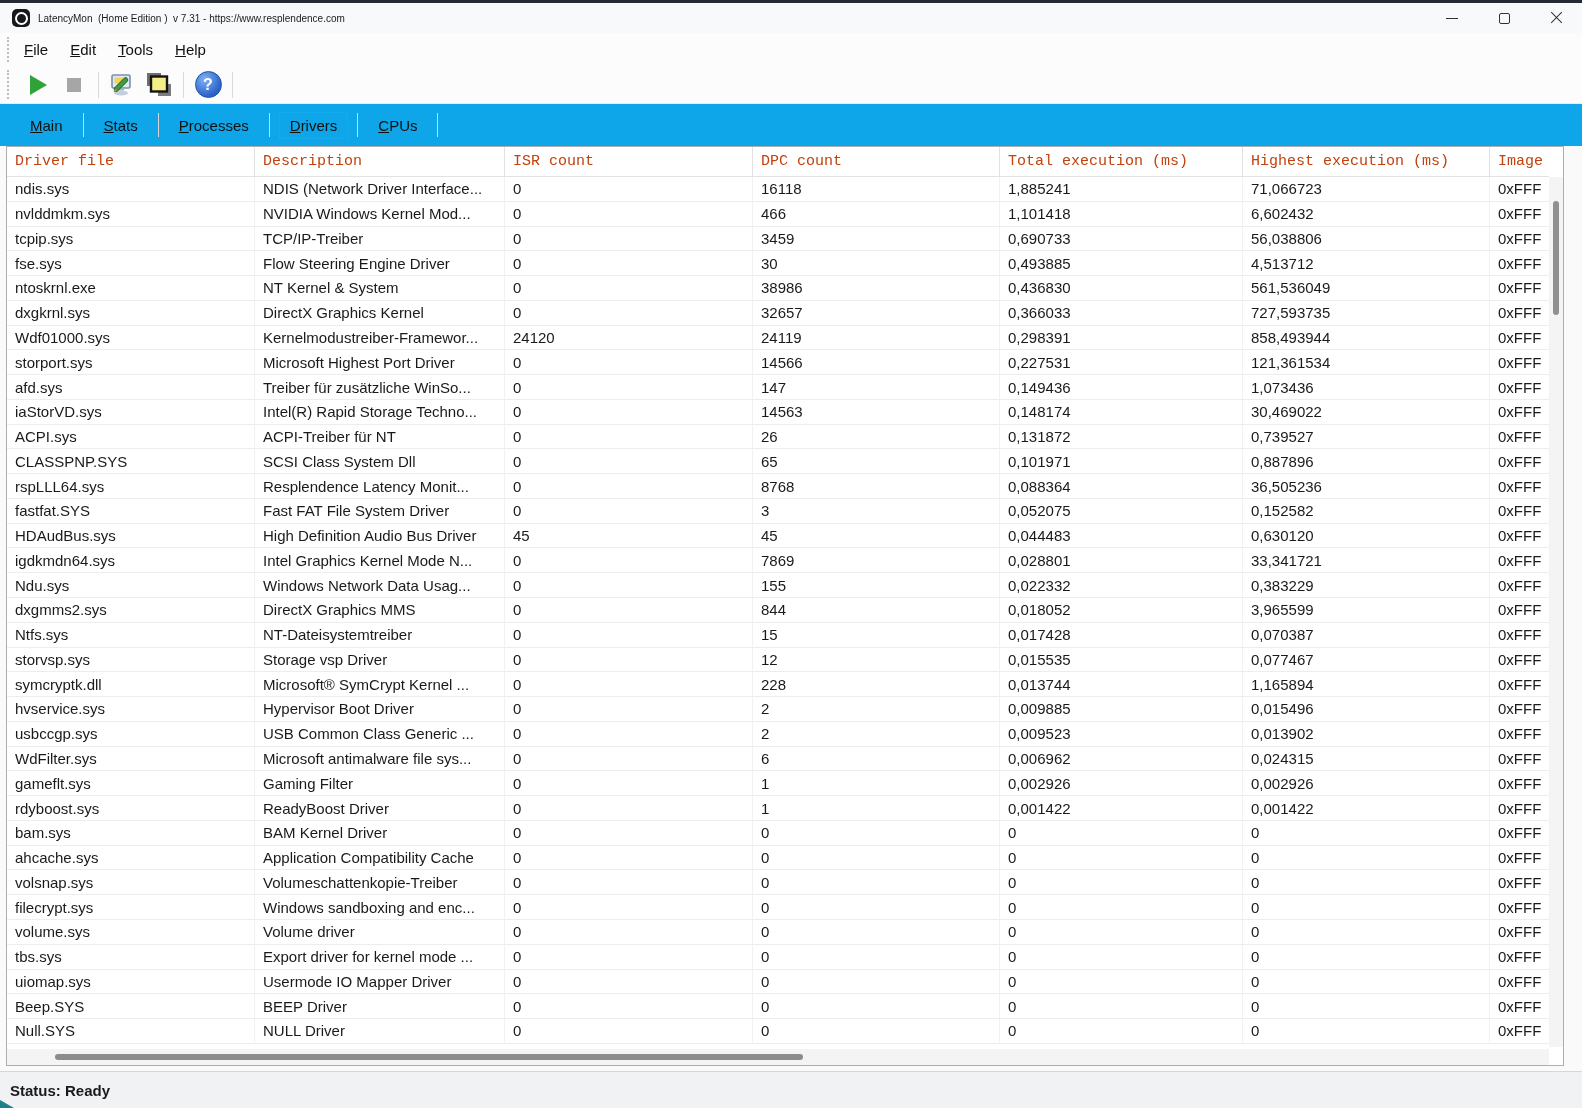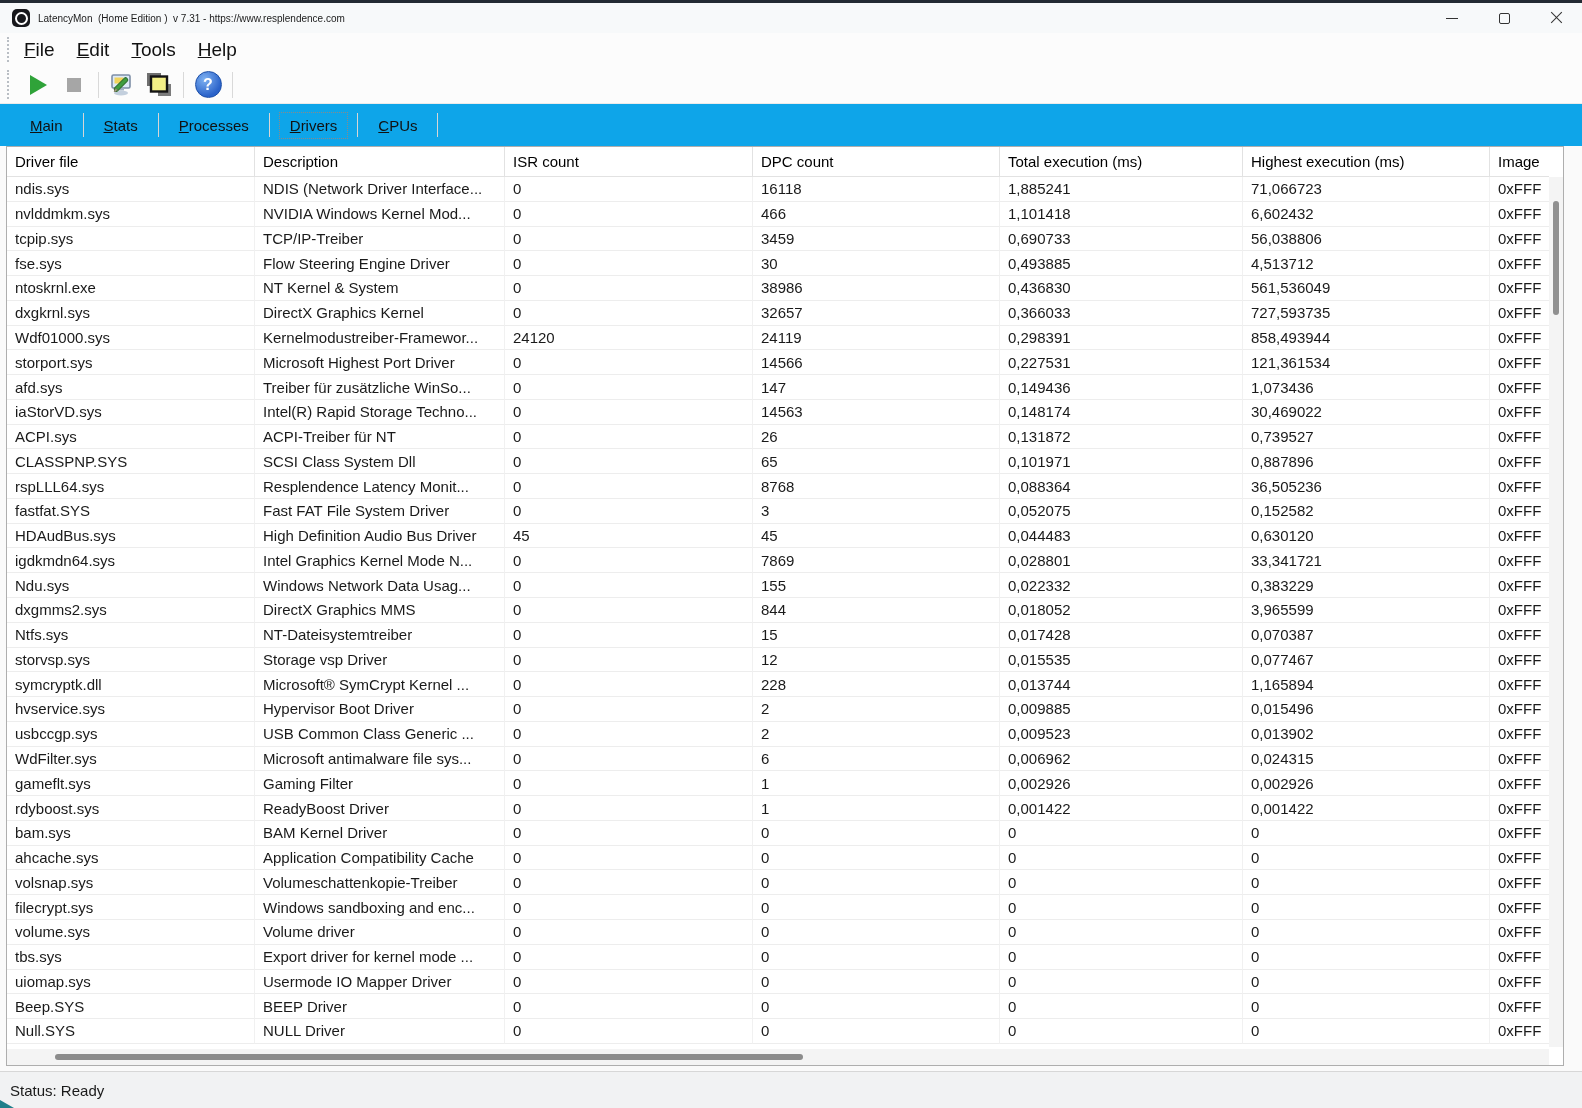--- a/index.html
+++ b/index.html
@@ -40,21 +40,21 @@
 
   
   .menubar {
     height: 33px; background: #fcfcfc; display: flex; align-items: center;
     padding-left: 14px; position: relative;
   }
   .gripper {
     position: absolute; left: 7px; top: 4px; bottom: 4px;
     border-left: 2px dotted #b9bec4;
   }
-  .menu-item { font-size: 19px; padding: 4px 10px; margin-right: 2px; color: #111; }
+  .menu-item { font-size: 15px; padding: 4px 10px; margin-right: 2px; color: #111; }
   .u { text-decoration: underline; }
 
   
   .toolbar {
     height: 38px; background: #fcfcfc; display: flex; align-items: center;
     padding-left: 20px; border-bottom: 1px solid #ebebeb; position: relative;
   }
   .tb-btn { display: flex; align-items: center; justify-content: center; width: 36px; height: 30px; }
   .tb-sep { width: 0; height: 26px; border-left: 1px solid #d9d9d9; margin: 0 6px; }
   .icon-play {
@@ -87,21 +87,21 @@
   }
   .table-content { position: absolute; left: 0; top: 0; right: 14px; bottom: 0; overflow: hidden; }
   .thead, .trow {
     display: grid;
     grid-template-columns: 248px 250px 248px 247px 243px 247px 1fr;
   }
   .thead { height: 30px; }
   .thead .hcell {
     font-size: 15px; display: flex; align-items: center; padding-left: 8px;
     border-right: 1px solid #e2e2e2; border-bottom: 1px solid #e2e2e2;
-    white-space: nowrap; overflow: hidden; color: #000000;
+    white-space: nowrap; overflow: hidden; color: #c2410c; font-family: Liberation Mono, monospace;
   }
   .thead .hcell:last-child { border-right: none; }
   .trow { height: 24.77px; }
   .tcell {
     font-size: 15px; display: flex; align-items: center; padding-left: 8px;
     border-right: 1px solid #f1f1f1; border-bottom: 1px solid #ededed;
     white-space: nowrap; overflow: hidden; color: #1a1a1a;
   }
   .tcell:last-child { border-right: none; }
 
@@ -118,21 +118,21 @@
   }
   .hscroll .thumb {
     position: absolute; left: 48px; top: 5px; width: 748px; height: 6px;
     background: #8c8c8c; border-radius: 3px;
   }
 
   
   .statusbar {
     position: absolute; left: 0; right: 0; bottom: 0; height: 37px;
     background: #f1f2f3; border-top: 1px solid #d7d7d7;
-    display: flex; align-items: center; padding-left: 10px; font-size: 15px; color: #1a1a1a;
+    display: flex; align-items: center; padding-left: 10px; font-size: 15px; color: #1a1a1a; font-weight: bold;
   }
   .corner-sliver {
     position: absolute; left: 0; bottom: 0; width: 14px; height: 8px;
     background: #1f7f8a; clip-path: polygon(0 100%, 100% 100%, 0 0);
   }
 </style>
 </head>
 <body>
 
 <div class="top-edge"></div>

